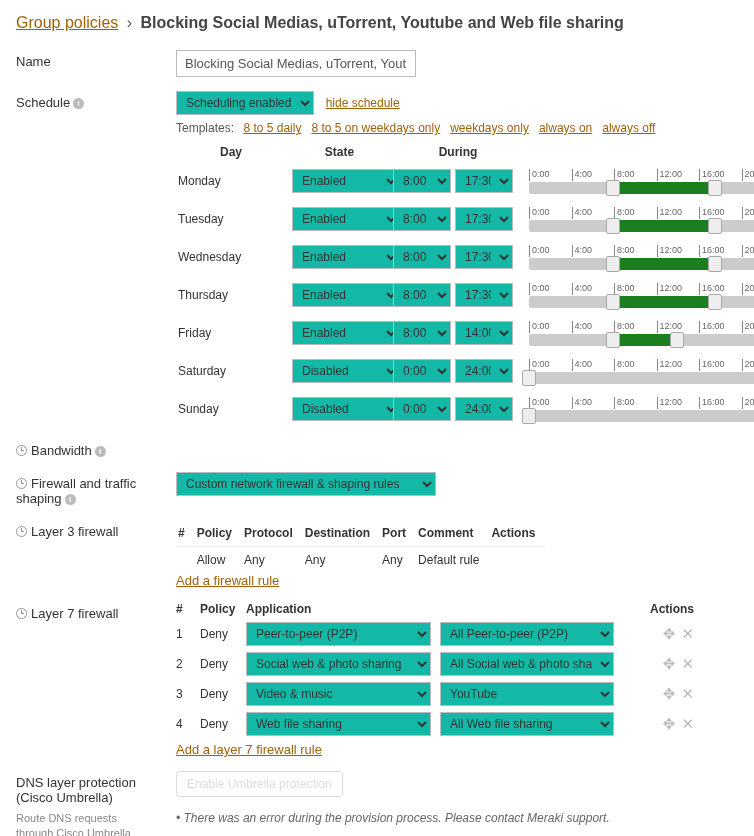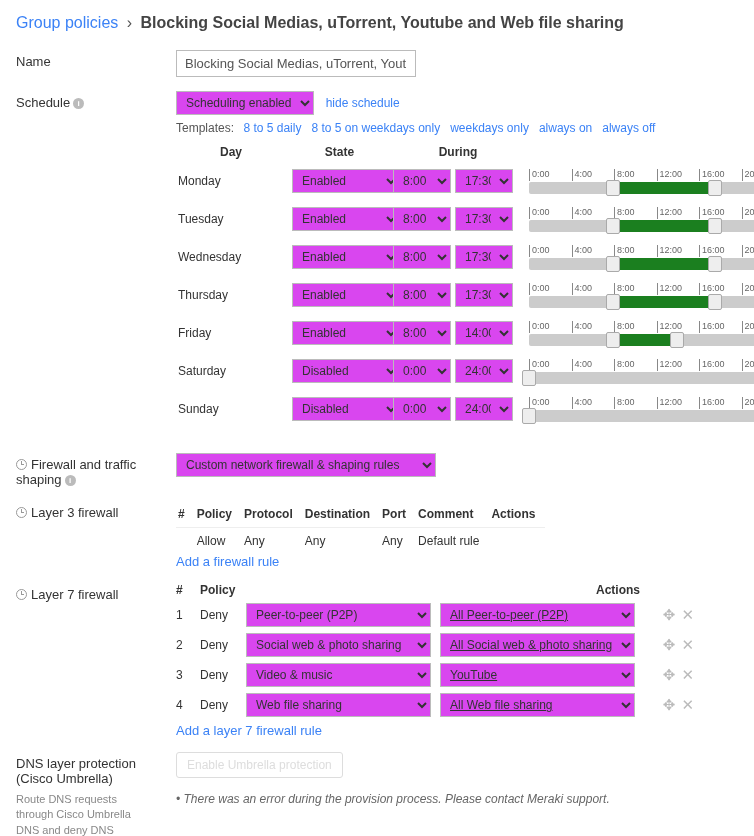--- a/index.html
+++ b/index.html
@@ -5,40 +5,40 @@
   * { box-sizing: border-box; }
   body {
     font-family: -apple-system, Helvetica, Arial, sans-serif;
     font-size: 13px;
     color: #333;
     margin: 0;
     padding: 14px 16px;
     background: #fff;
     width: 754px;
   }
-  a, .link { color: #3b82f6; cursor: pointer; }
+  a, .link { color: #a16207; text-decoration: underline; cursor: pointer; }
   .breadcrumb { font-size: 16px; margin-bottom: 18px; }
   .breadcrumb .sep { color: #555; margin: 0 4px; }
   .breadcrumb .title { color: #444; font-weight: bold; }
   .row { display: flex; align-items: flex-start; margin-bottom: 14px; }
   .label-col { width: 160px; flex-shrink: 0; color: #333; padding-top: 4px; }
   .content-col { flex: 1; }
   .info-icon {
     display: inline-block; width: 11px; height: 11px; border-radius: 50%;
     background: #bbb; color: #fff; font-size: 8px; line-height: 11px;
     text-align: center; font-weight: bold; margin-left: 3px; vertical-align: middle;
   }
   .clock-icon {
     display: inline-block; width: 11px; height: 11px; border: 1px solid #999;
     border-radius: 50%; position: relative; margin-right: 4px; vertical-align: -1px;
   }
   .clock-icon::before { content:""; position:absolute; left:4px; top:1px; width:1px; height:4px; background:#999; }
   .clock-icon::after { content:""; position:absolute; left:4px; top:4px; width:3px; height:1px; background:#999; }
   input[type=text] { border:1px solid #bbb; padding:5px 8px; font-size:13px; color:#555; width:240px; }
-  select { border:1px solid #bbb; background:#d946ef; padding:3px 5px; font-size:12px; color:#333; height:24px; }
+  select { border:1px solid #bbb; background:#14b8a6; padding:3px 5px; font-size:12px; color:#333; height:24px; }
   select.wide { width:190px; }
   .tpl-line { margin-top:6px; font-size:12px; }
   .tpl-line .tpl-label { color:#555; margin-right:6px; }
   .tpl-line a { margin-right:10px; }
   .sched-table { display:grid; grid-template-columns:110px 95px 130px 255px; gap:6px 6px; margin-top:10px; font-size:12px; align-items:center; }
   .sched-head { font-weight:bold; text-align:center; color:#333; }
   .sched-day { color:#333; padding-left:2px; }
   .sched-state select { width:108px; }
   .sched-during { display:flex; gap:4px; justify-content:flex-start; }
   .sched-during select { width:58px; }
@@ -50,21 +50,21 @@
   .tl-handle { position:absolute; top:-2px; width:14px; height:16px; background:#eee; border:1px solid #aaa; border-radius:2px; transform:translateX(-50%); }
   .hide-sched { margin-left:8px; font-size:12px; }
   .bw-slider { display:inline-block; width:80px; height:4px; background:#ddd; vertical-align:middle; position:relative; border-radius:2px; margin:0 8px; }
   .bw-slider::after { content:""; position:absolute; left:0; top:-4px; width:8px; height:12px; background:#fff; border:1px solid #bbb; border-radius:2px; }
   .unlimited { color:#888; font-size:12px; margin-left:8px; vertical-align:middle; }
   table.fw { border-collapse:collapse; font-size:12px; }
   table.fw th, table.fw td { padding:6px 10px 6px 2px; text-align:left; }
   table.fw th { font-weight:bold; color:#333; border-bottom:1px solid #eee; }
   .l7row { display:grid; grid-template-columns:20px 42px 190px 200px 50px; gap:4px; align-items:center; font-size:12px; margin-bottom:6px; }
   .l7row select.app { width:185px; }
-  .l7row select.sub { width:195px;text-decoration:underline; }
+  .l7row select.sub { width:174px; }
   .act-icons { color:#bbb; display:flex; gap:6px; justify-content:flex-end; font-size:15px; }
   .l7head { display:grid; grid-template-columns:20px 42px 190px 200px 50px; gap:4px; font-weight:bold; font-size:12px; color:#333; margin-bottom:6px; }
   .btn-disabled { border:1px solid #ddd; background:#fff; color:#ddd; padding:5px 10px; font-size:12px; border-radius:3px; }
   .err-note { font-style:italic; color:#666; font-size:12px; margin-top:14px; }
   .hint { color:#888; font-size:11px; margin-top:6px; line-height:1.4; width:140px; }
 </style>
 </head>
 <body>
 
 <div class="breadcrumb">
@@ -239,20 +239,23 @@
           </div>
           <div class="tl-bar">
             <div class="tl-handle" style="left: 0%;"></div>
           </div>
         </div>
       </div>
   </div>
 </div>
 
 <div class="row">
+  <div class="label-col">
+    <span class="clock-icon"></span><span>Bandwidth</span><span class="info-icon">i</span>
+  </div>
 </div>
 
 <div class="row">
   <div class="label-col">
     <span class="clock-icon"></span><span>Firewall and traffic shaping</span><span class="info-icon">i</span>
   </div>
   <div class="content-col">
     <select style="width:260px"><option>Custom network firewall &amp; shaping rules</option></select>
   </div>
 </div>
@@ -289,20 +292,21 @@
 </div>
 
 <div class="row">
   <div class="label-col">
     <span class="clock-icon"></span><span>Layer 7 firewall</span>
   </div>
   <div class="content-col">
     <div class="l7head">
       <div>#</div>
       <div>Policy</div>
+      <div>Application</div>
       <div></div>
       <div style="text-align:right">Actions</div>
     </div>
     <div>
         <div class="l7row">
           <div>1</div>
           <div>Deny</div>
           <select class="app"><option>Peer-to-peer (P2P)</option></select>
           <select class="sub"><option>All Peer-to-peer (P2P)</option></select>
           <div class="act-icons">

